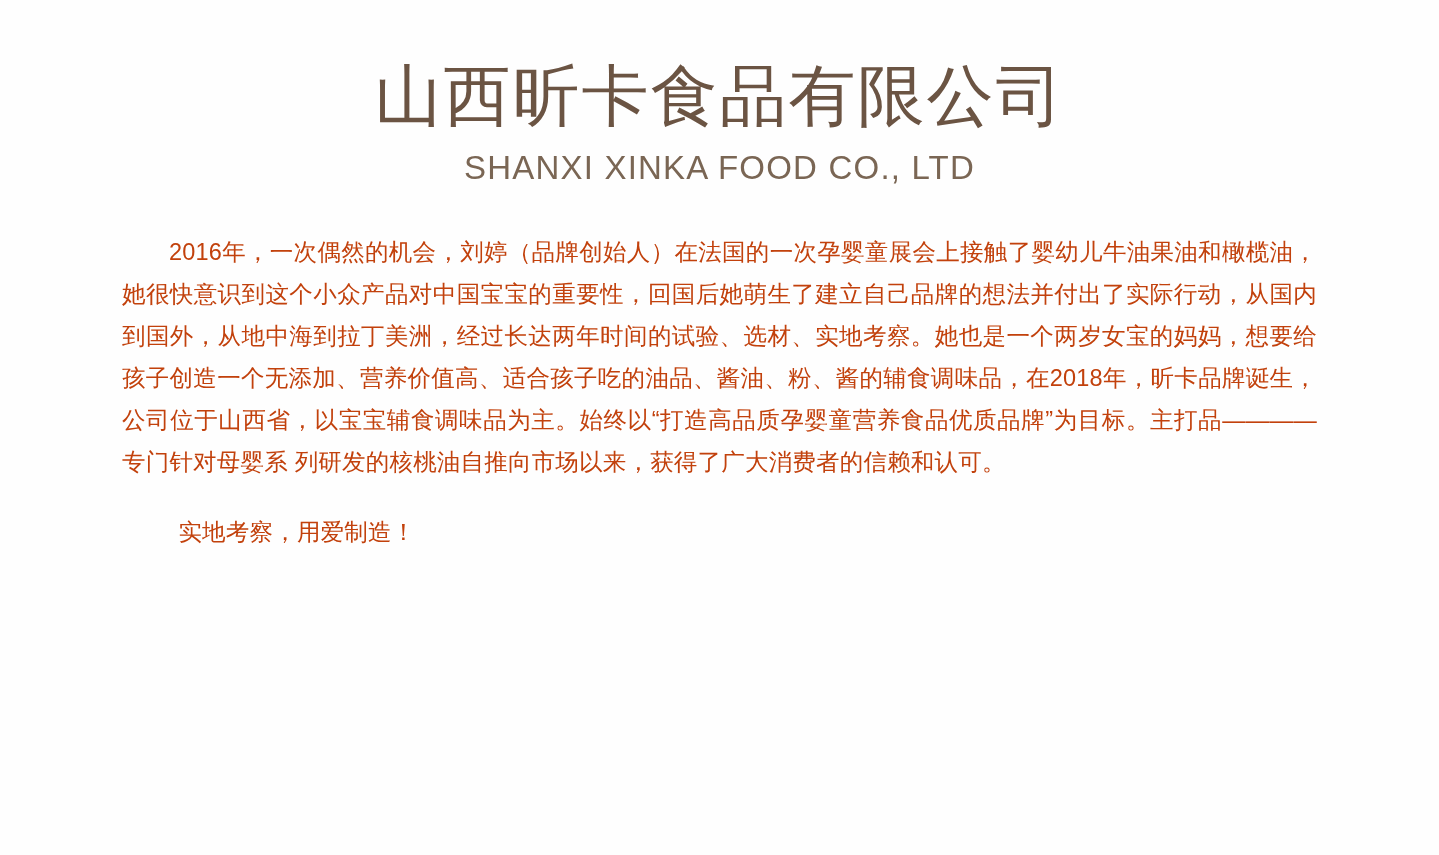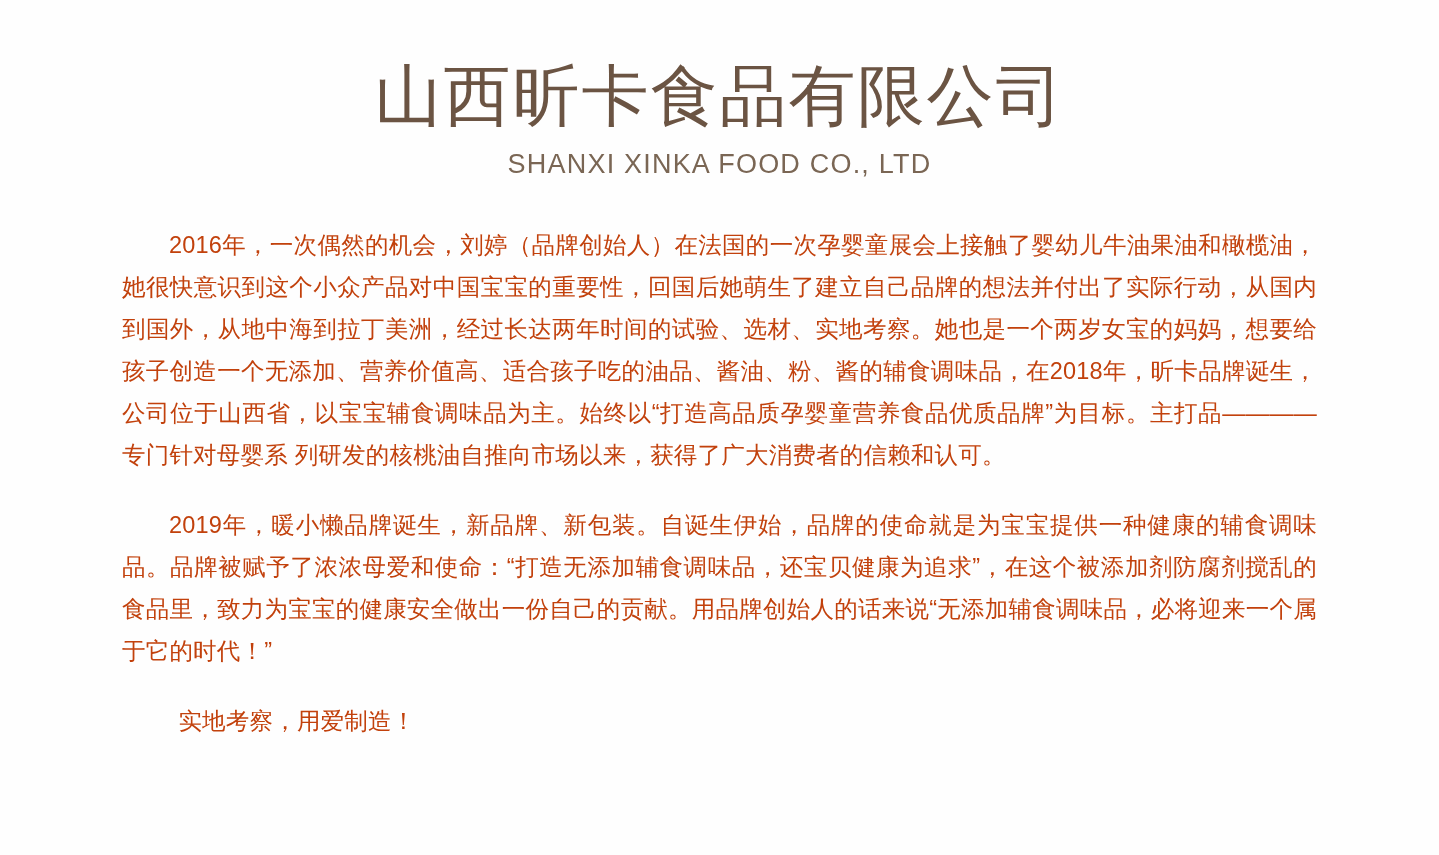--- a/index.html
+++ b/index.html
@@ -29,21 +29,21 @@
     font-size: 67px;
     line-height: 1.0;
     letter-spacing: 2px;
     color: #6b5443;
     font-weight: 400;
     white-space: nowrap;
   }
   .company-name-en {
     margin-top: 20px;
     font-family: "Liberation Sans", sans-serif;
-    font-size: 27px;
+    font-size: 33px;
     letter-spacing: 1.2px;
     color: #7a6654;
     font-weight: 400;
     white-space: nowrap;
   }
   .body-copy {
     margin: 0 auto;
     padding-top: 44px;
     width: 1195px;
     color: #3a3a3a;
@@ -69,17 +69,16 @@
 
 <div class="page">
 
   <div class="header">
     <div class="company-name-cn">山西昕卡食品有限公司</div>
     <div class="company-name-en">SHANXI XINKA FOOD CO., LTD</div>
   </div>
 
   <div class="body-copy">
     <p>2016年，一次偶然的机会，刘婷（品牌创始人）在法国的一次孕婴童展会上接触了婴幼儿牛油果油和橄榄油，她很快意识到这个小众产品对中国宝宝的重要性，回国后她萌生了建立自己品牌的想法并付出了实际行动，从国内到国外，从地中海到拉丁美洲，经过长达两年时间的试验、选材、实地考察。她也是一个两岁女宝的妈妈，想要给孩子创造一个无添加、营养价值高、适合孩子吃的油品、酱油、粉、酱的辅食调味品，在2018年，昕卡品牌诞生，公司位于山西省，以宝宝辅食调味品为主。始终以“打造高品质孕婴童营养食品优质品牌”为目标。主打品————专门针对母婴系 列研发的核桃油自推向市场以来，获得了广大消费者的信赖和认可。</p>
-    <p>2019年，暖小懒品牌诞生，新品牌、新包装。自诞生伊始，品牌的使命就是为宝宝提供一种健康的辅食调味品。品牌被赋予了浓浓母爱和使命：“打造无添加辅食调味品，还宝贝健康为追求”，在这个被添加剂防腐剂搅乱的食品里，致力为宝宝的健康安全做出一份自己的贡献。用品牌创始人的话来说“无添加辅食调味品，必将迎来一个属于它的时代！”</p>
     <p class="last">实地考察，用爱制造！</p>
   </div>
 
 </div>
 
 </body></html>

